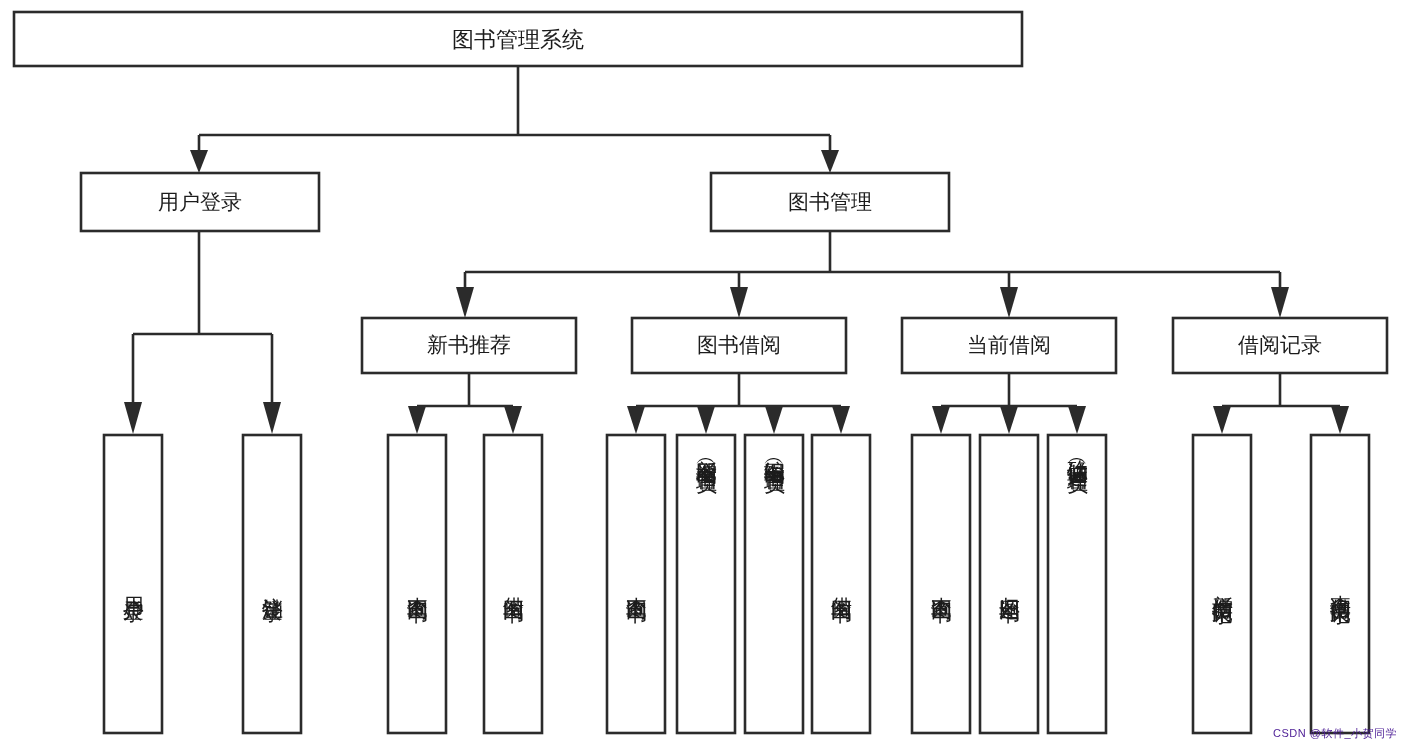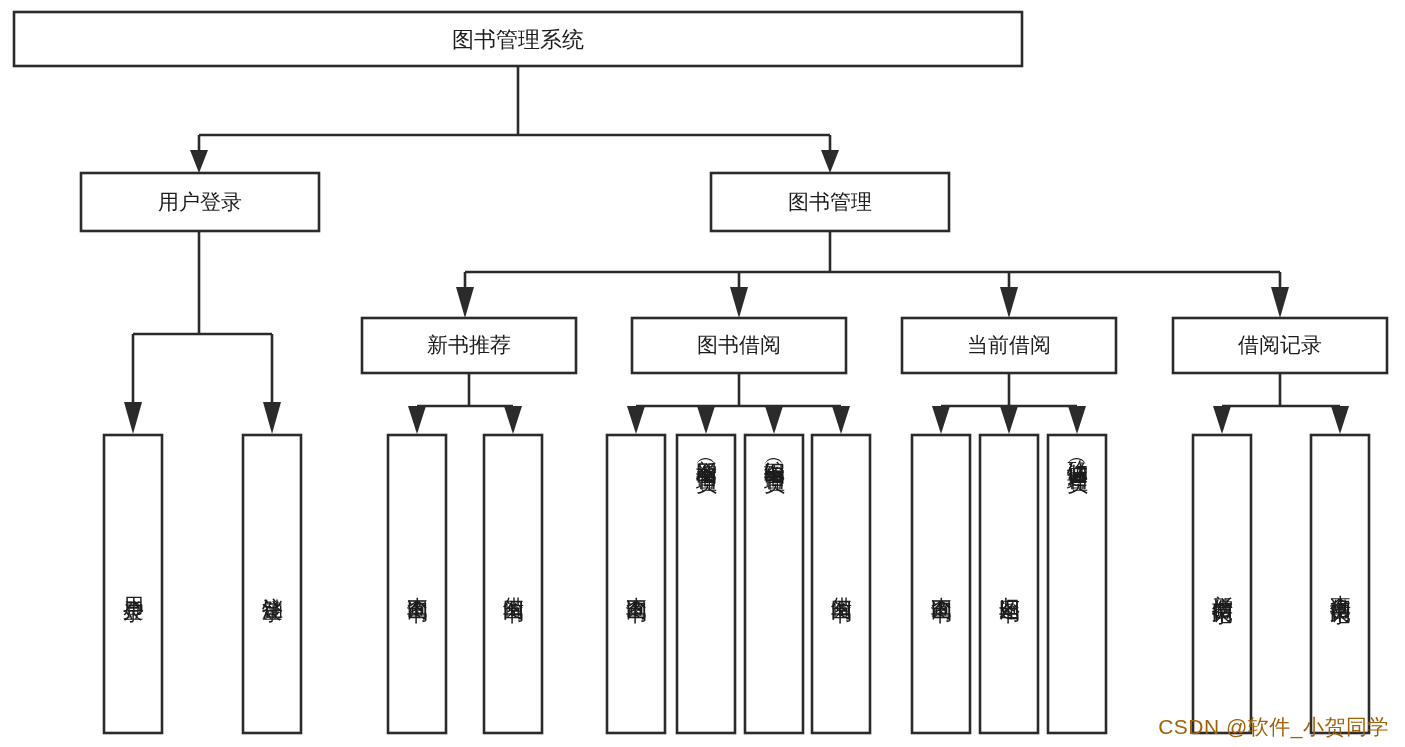--- a/index.html
+++ b/index.html
@@ -72,25 +72,25 @@
     justify-content: center;
     text-align: center;
     white-space: nowrap;
     pointer-events: none;
   }
   .vlabel.top-aligned {
     justify-content: flex-start;
   }
   #watermark {
     position: absolute;
-    right: 16px;
+    right: 8px;
     bottom: 6px;
     font-family: "Liberation Sans", "DejaVu Sans", sans-serif;
-    font-size: 21px;
-    color: #a16207;
+    font-size: 11px;
+    color: #4c1d95;
     letter-spacing: 0.5px;
     white-space: nowrap;
   }
 </style>
 </head>
 <body>
 
 <div id="diagram-root">
 
   <svg id="tree-svg" viewBox="0 0 1405 747">

